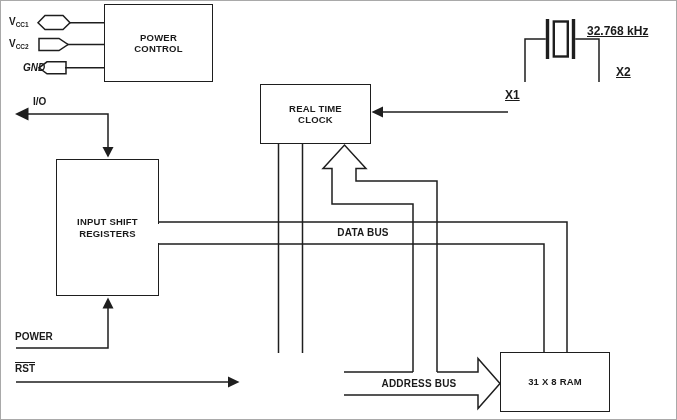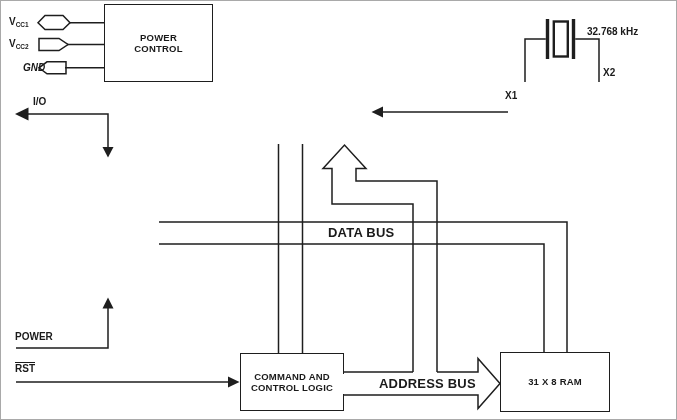--- a/index.html
+++ b/index.html
@@ -16,43 +16,47 @@
   .block{
     position:absolute;box-sizing:border-box;
     border:1.5px solid #1e1e1e;background:#ffffff;
     display:flex;flex-direction:column;align-items:center;justify-content:center;
     z-index:1;
     font-weight:bold;font-size:9.5px;line-height:11.5px;letter-spacing:.2px;
     text-align:center;white-space:nowrap;
   }
   .patch{position:absolute;background:#ffffff;z-index:2;}
   .lbl{position:absolute;z-index:4;font-weight:bold;font-size:10px;line-height:11px;white-space:nowrap;}
-  .lbl.small{font-size:10px;}
-  .lbl.buslbl{font-size:13px;letter-spacing:.2px;}
+  .lbl.small{font-size:12px;text-decoration:underline;}
+  .lbl.buslbl{font-size:10px;letter-spacing:.2px;text-align:center;}
   .sub{font-size:6.5px;position:relative;bottom:-2px;letter-spacing:0;}
   .overline{text-decoration:overline;text-align:center;}
   #pc{left:103px;top:3px;width:109px;height:78px;}
   #rtc{left:259px;top:83px;width:111px;height:60px;}
   #osc{left:507px;top:81px;width:109px;height:62px;}
   #isr{left:55px;top:158px;width:103px;height:137px;}
   #cmd{left:239px;top:352px;width:104px;height:58px;}
   #ram{left:499px;top:351px;width:110px;height:60px;}
 </style>
 </head>
 <body>
 
 <div class="canvas">
 
   <div class="block" id="pc">
     <span>POWER</span>
     <span>CONTROL</span>
   </div>
-  <div class="block" id="cmd">
-    <span>COMMAND AND</span>
-    <span>CONTROL LOGIC</span>
+  <div class="block" id="rtc">
+    <span>REAL TIME</span>
+    <span>CLOCK</span>
+  </div>
+  <div class="block" id="isr">
+    <span>INPUT SHIFT</span>
+    <span>REGISTERS</span>
   </div>
   <div class="block" id="ram">
     <span>31 X 8 RAM</span>
   </div>
 
   <div class="patch" style="left:155px;top:222.5px;width:5px;height:19.5px;"></div>
   <div class="patch" style="left:340.5px;top:372.5px;width:5px;height:20.5px;"></div>
 
   <svg class="wires" viewBox="0 0 677 420">
     <g stroke="#1e1e1e" stroke-width="1.5" fill="none">
@@ -101,18 +105,18 @@
   <div class="lbl" style="left:8px;top:37px;">
     <span>V</span><span class="sub">CC2</span>
   </div>
   <div class="lbl" style="left:22px;top:61px;font-style:italic;">GND</div>
   <div class="lbl" style="left:14px;top:95px;padding-left:18px;">I/O</div>
   <div class="lbl" style="left:14px;top:330px;">POWER</div>
   <div class="lbl" style="left:14px;top:362px;">
     <span class="overline">RST</span>
   </div>
   <div class="lbl small" style="left:504px;top:71px;margin-top:18px;">X1</div>
-  <div class="lbl small" style="left:602px;top:66px;">X2</div>
+  <div class="lbl small" style="left:615px;top:66px;">X2</div>
   <div class="lbl small" style="left:586px;top:25px;">32.768 kHz</div>
   <div class="lbl buslbl" style="left:327px;top:226px;width:70px;">DATA BUS</div>
   <div class="lbl buslbl" style="left:378px;top:377px;width:80px;">ADDRESS BUS</div>
 
 </div>
 
 </body></html>

